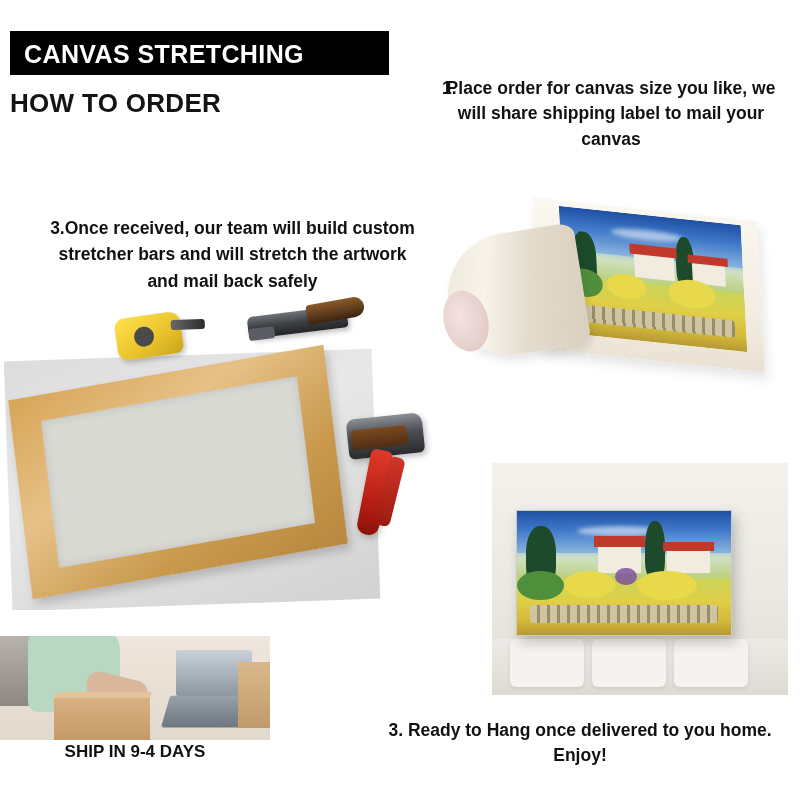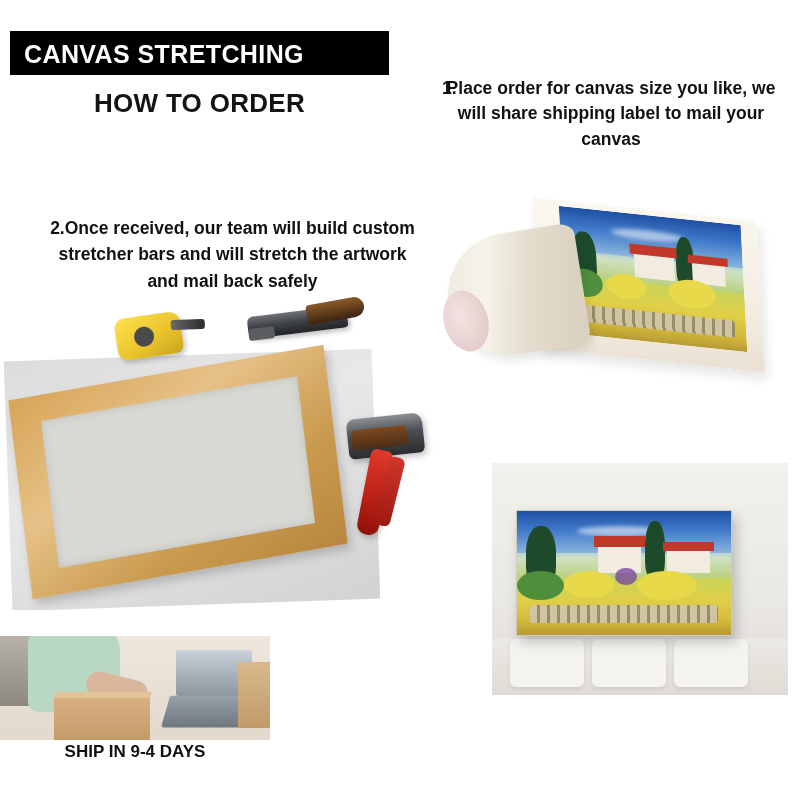--- a/index.html
+++ b/index.html
@@ -37,21 +37,21 @@
     color: #ffffff;
     font-size: 25px;
     font-weight: bold;
     letter-spacing: 0.4px;
   }
   .subtitle {
     position: absolute;
     left: 10px;
     top: 88px;
     width: 379px;
-    text-align: center;
+    text-align: left;
     font-size: 26px;
     font-weight: bold;
     color: #141414;
     letter-spacing: 0.3px;
   }
 
   
   .step1 {
     position: absolute;
     left: 432px;
@@ -497,21 +497,21 @@
         <div class="bush-g" style="left:2%;bottom:30%;width:20%;height:22%;"></div>
         <div class="bush-y" style="left:24%;bottom:32%;width:22%;height:20%;"></div>
         <div class="bush-y" style="left:58%;bottom:30%;width:26%;height:22%;"></div>
         <div class="stones"></div>
       </div>
     </div>
     <div class="roll-tube"></div>
     <div class="roll-end"></div>
   </div>
 
-  <div class="step2">2.Once received, our team will build custom stretcher bars and will stretch the artwork and mail back safely</div>
+  <div class="step2">3.Once received, our team will build custom stretcher bars and will stretch the artwork and mail back safely</div>
 
   <div class="photo-frame">
     <div class="floor-sheet"></div>
 
     <div class="frame-outer">
       <div class="frame-inner"></div>
     </div>
   </div>
 
   <div class="tape">
@@ -548,20 +548,21 @@
         <div class="field"></div>
         <div class="bush-g" style="left:0%;bottom:28%;width:22%;height:24%;"></div>
         <div class="bush-y" style="left:22%;bottom:30%;width:24%;height:22%;"></div>
         <div class="bush-y" style="left:56%;bottom:28%;width:28%;height:24%;"></div>
         <div class="purple" style="left:46%;bottom:40%;width:10%;height:14%;"></div>
         <div class="stones"></div>
       </div>
     </div>
   </div>
 
+  <div class="step3">3. Ready to Hang once delivered to you home. Enjoy!</div>
 
   <div class="photo-pack">
     <div class="pk-wall"></div>
     <div class="pk-hanger"></div>
     <div class="pk-person-body"></div>
     <div class="pk-arm"></div>
     <div class="pk-box-flap"></div>
     <div class="pk-box"></div>
     <div class="pk-laptop-screen"></div>
     <div class="pk-laptop"></div>

